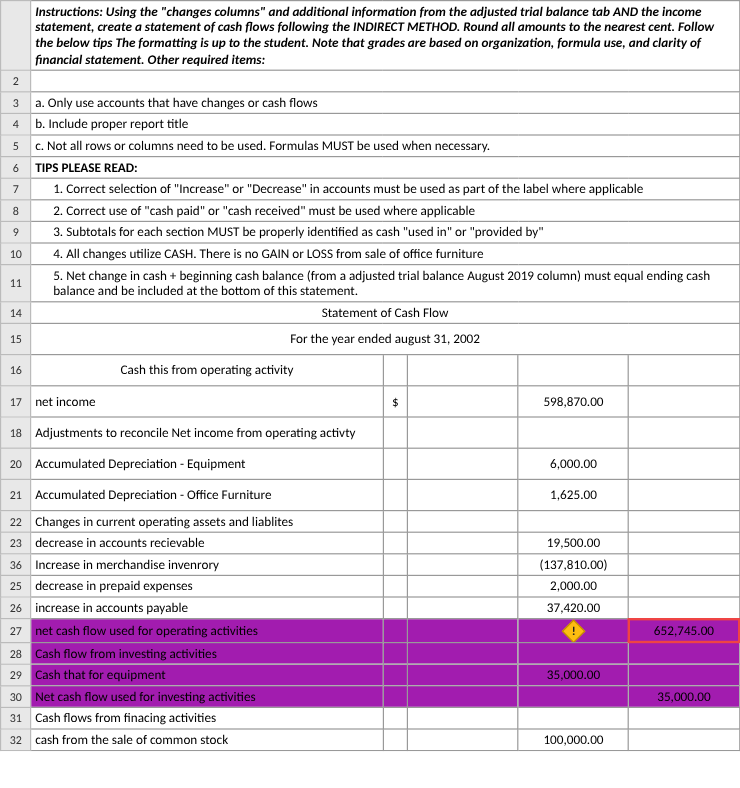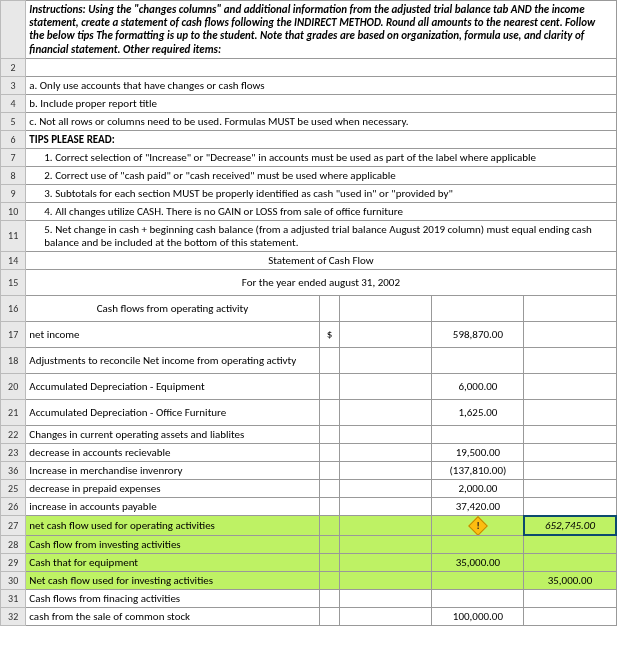--- a/index.html
+++ b/index.html
@@ -5,32 +5,32 @@
   * { box-sizing: border-box; margin: 0; padding: 0; }
   body { font-family: Calibri, Arial, sans-serif; font-size: 11px; background: #fff; width: 617px; }
   table { border-collapse: collapse; width: 100%; table-layout: fixed; }
   td { border: 1px solid #999; padding: 2px 3px; height: 18px; vertical-align: middle; overflow: hidden; white-space: nowrap; }
   td.rownum { width: 22px; text-align: center; background: #e8e8e8; color: #333; font-size: 10px; border: 1px solid #bbb; }
   td.wrap { white-space: normal; line-height: 1.2; }
   .instr { font-weight: bold; font-style: italic; }
   .bold { font-weight: bold; }
   .center { text-align: center; }
   .right { text-align: center; }
-  .gray { background: #bef264; }
+  .gray { background: #a21caf; }
   .indent { padding-left: 18px; }
   col.rn { width: 22px; }
   col.a { width: 255px; }
   col.b { width: 18px; }
   col.c { width: 80px; }
   col.d { width: 80px; }
   col.e { width: 80px; }
   .hrow td { height: 26px; }
   .warn { display:inline-block; width:14px; height:14px; background:#fdbd10; border:1px solid #c08a00; transform:rotate(45deg); vertical-align:middle; position:relative; }
   .warn::after { content:"!"; position:absolute; top:-1px; left:4px; transform:rotate(-45deg); font-weight:bold; color:#222; font-size:10px; }
-  td.sel { border:2px solid #0c4a6e;font-style:italic; }
+  td.sel { border:2px solid #ef4444; }
 </style>
 </head>
 <body>
 
 <table>
 <colgroup>
       <col class="rn">
       <col class="a">
       <col class="b">
       <col class="c">
@@ -88,21 +88,21 @@
         <td class="rownum">14</td>
         <td colspan="5" class="center">Statement of Cash Flow</td>
       </tr>
 <tr class="hrow">
         <td class="rownum">15</td>
         <td colspan="5" class="center">For the year ended august 31, 2002</td>
       </tr>
 
 <tr class="hrow">
         <td class="rownum">16</td>
-        <td class="center">Cash flows from operating activity</td>
+        <td class="center">Cash this from operating activity</td>
         <td></td>
         <td></td>
         <td></td>
         <td></td>
       </tr>
 
 <tr class="hrow">
         <td class="rownum">17</td>
         <td>net income</td>
         <td class="center">$</td>

